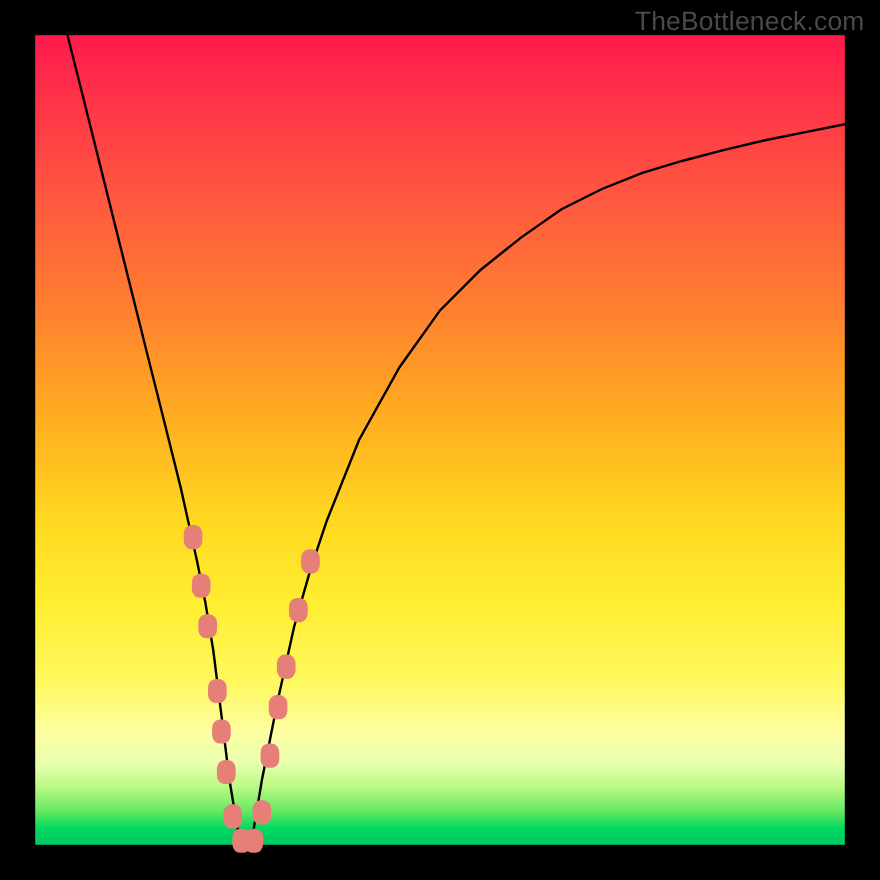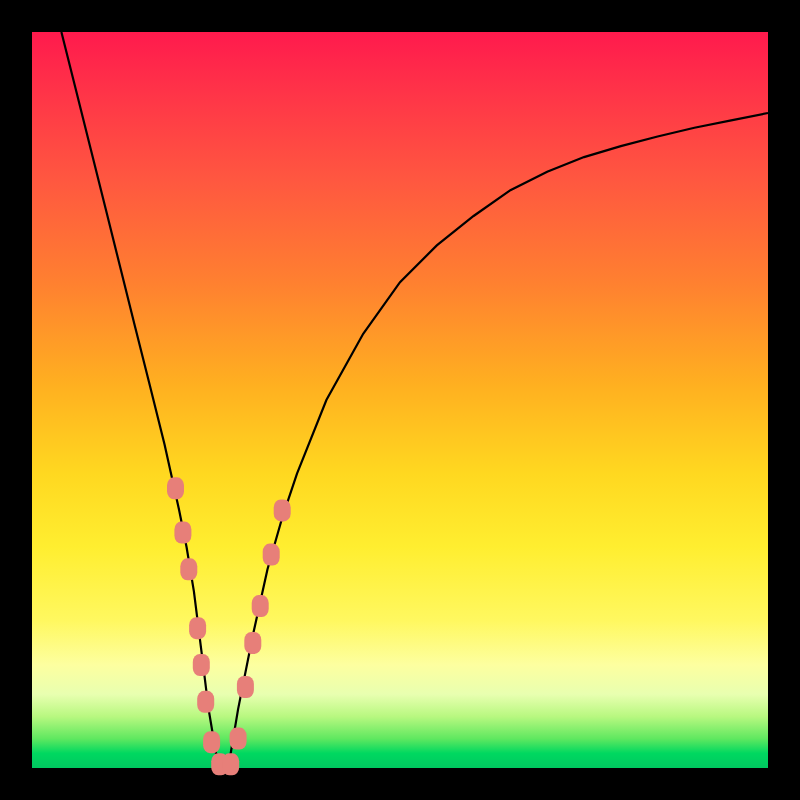--- a/index.html
+++ b/index.html
@@ -55,20 +55,21 @@
     position: absolute;
     left: 0; top: 0;
     width: 736px; height: 736px;
     overflow: visible;
   }
 </style>
 </head>
 <body>
 
 <div class="frame">
+  <div class="watermark">TheBottleneck.com</div>
 
   <div class="plot">
     <svg class="curve" viewBox="0 0 736 736">
       <g id="curve-layer">
           <path d="M29.4 0.0 L44.2 58.9 L58.9 117.8 L73.6 176.6 L88.3 235.5 L103.0 294.4 L117.8 353.3 L132.5 412.2 L147.2 478.4 L154.6 515.2 L161.9 559.4 L169.3 618.2 L176.6 677.1 L184.0 721.3 L191.4 736.0 L198.7 721.3 L206.1 677.1 L220.8 603.5 L235.5 537.3 L250.2 485.8 L265.0 441.6 L294.4 368.0 L331.2 301.8 L368.0 250.2 L404.8 213.4 L441.6 184.0 L478.4 158.2 L515.2 139.8 L552.0 125.1 L588.8 114.1 L625.6 104.5 L662.4 95.7 L699.2 88.3 L736.0 81.0" fill="none" stroke="#000000" stroke-width="2.2"></path>
         </g>
       <g id="marker-layer">
           <rect x="135.0" y="445.3" width="17" height="22" rx="7" ry="8" fill="#e77f79"></rect>
           <rect x="142.4" y="489.5" width="17" height="22" rx="7" ry="8" fill="#e77f79"></rect>
           <rect x="148.3" y="526.3" width="17" height="22" rx="7" ry="8" fill="#e77f79"></rect>

